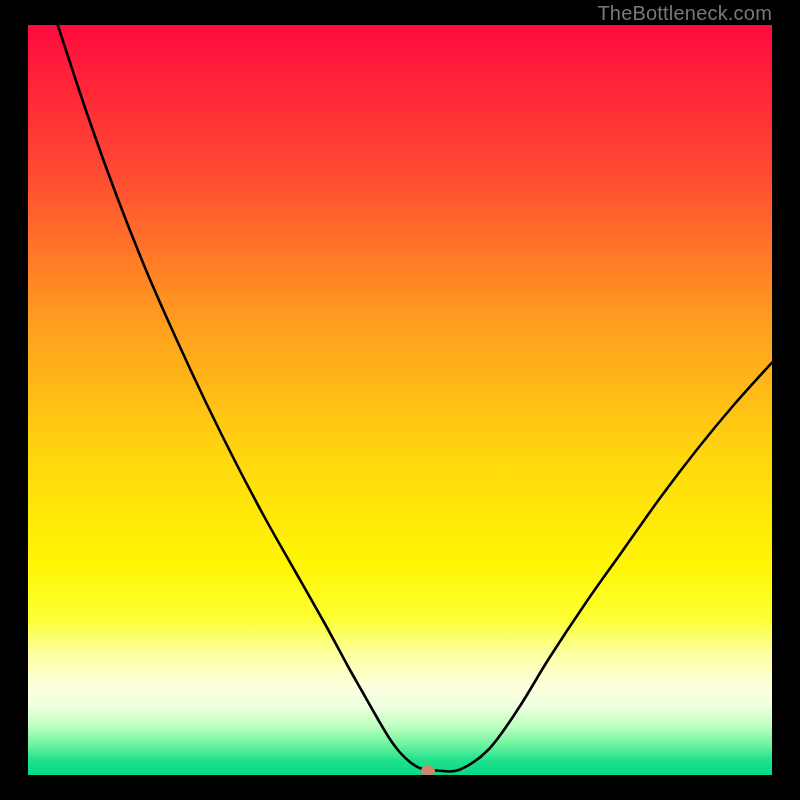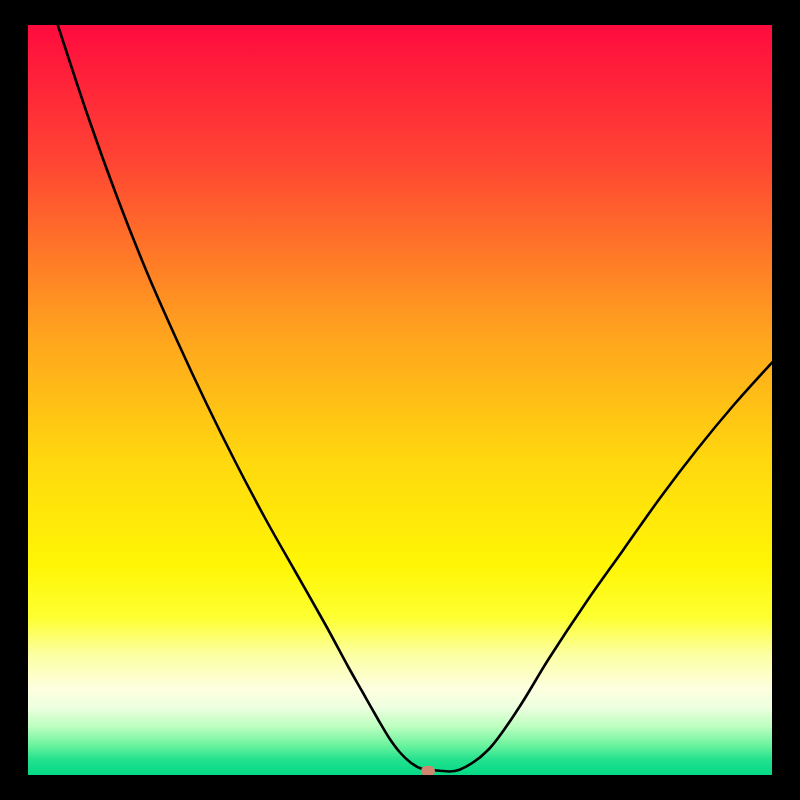--- a/index.html
+++ b/index.html
@@ -57,20 +57,21 @@
     border-radius: 5px;
     background: #cf876f;
     transform: translate(-50%, -50%);
   }
 </style>
 </head>
 <body>
 
 <div class="frame">
 
+  <div class="attribution">TheBottleneck.com</div>
 
   <div class="plot-area">
 
     <svg class="gradient-bg" viewBox="0 0 744 750" preserveAspectRatio="none">
       <defs>
         <linearGradient id="bg-grad" x1="0" y1="0" x2="0" y2="1">
             <stop offset="0%" stop-color="#ff0b3e"></stop>
             <stop offset="18%" stop-color="#ff4433"></stop>
             <stop offset="40%" stop-color="#ff9f1f"></stop>
             <stop offset="58%" stop-color="#ffd80e"></stop>

